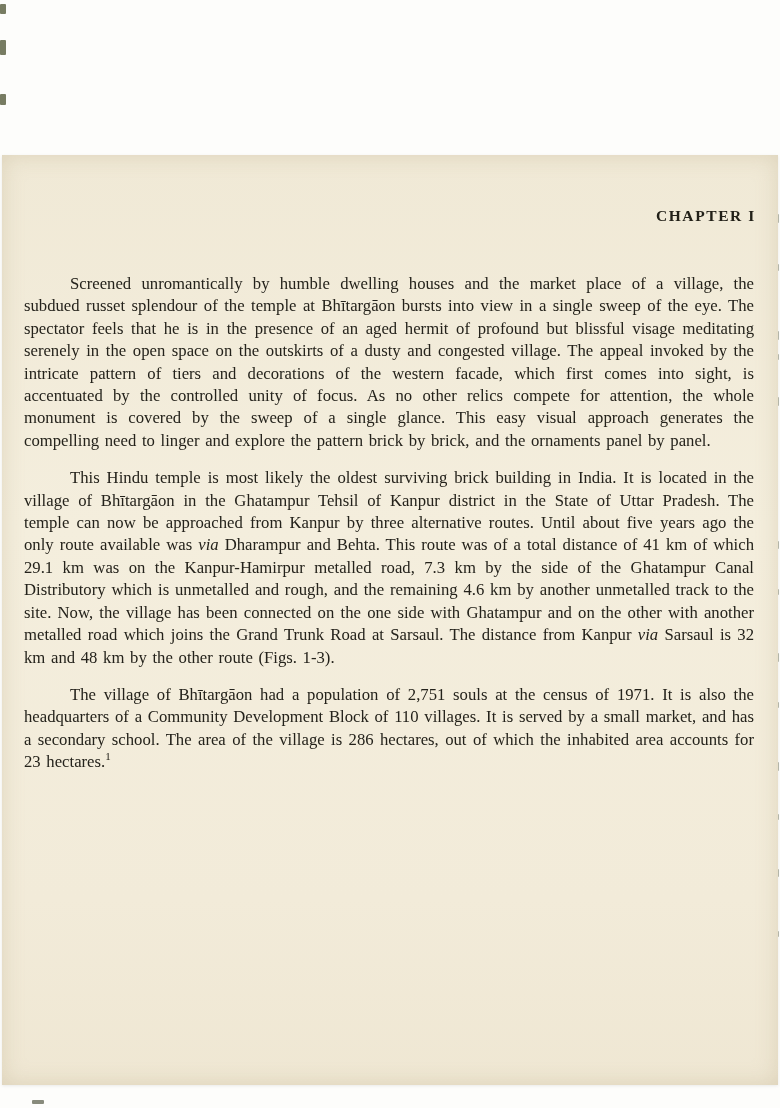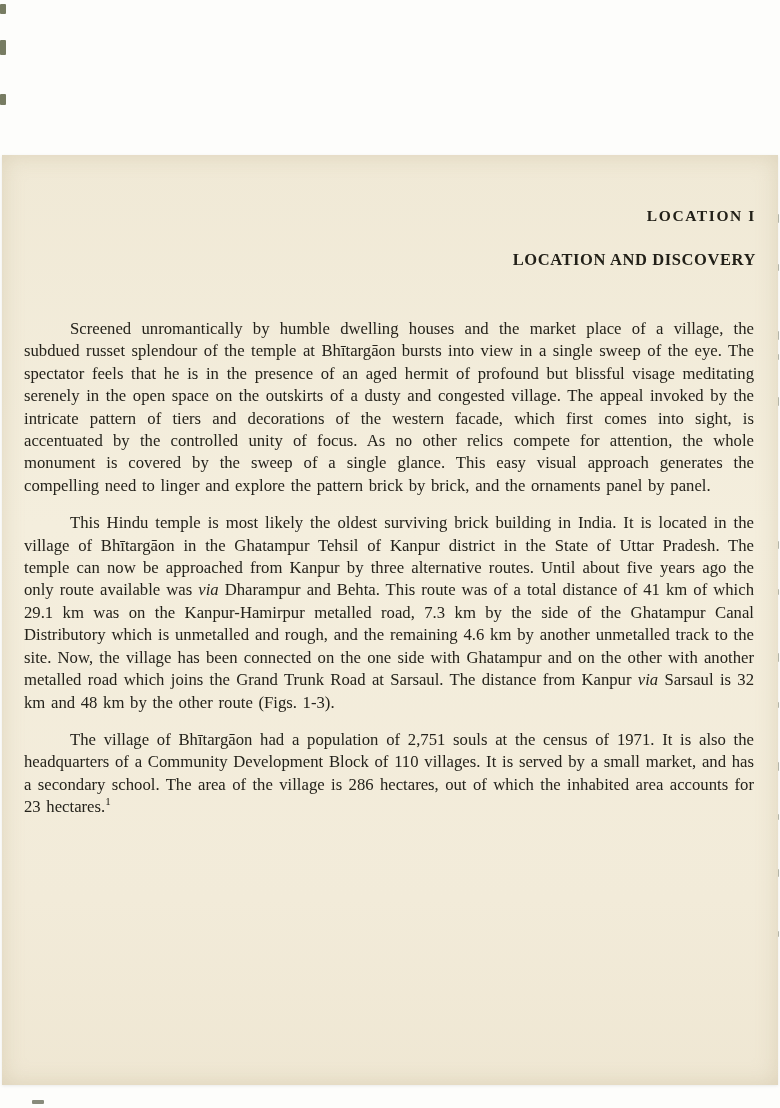--- a/index.html
+++ b/index.html
@@ -86,23 +86,22 @@
 <div class="artifact right" style="top:702px; height:6px;"></div>
 <div class="artifact right" style="top:762px; height:9px;"></div>
 <div class="artifact right" style="top:814px; height:6px;"></div>
 <div class="artifact right" style="top:869px; height:8px;"></div>
 <div class="artifact right" style="top:931px; height:6px;"></div>
 <div class="artifact bottom" style="left:32px; top:1100px; width:12px; height:4px; background:#3a4028;"></div>
 
 <div class="scan-page">
   <div class="content">
 
-    <div class="chapter-heading">LOCATION  I</div>
+    <div class="chapter-heading">CHAPTER  I</div>
 
-    <div class="page-title">LOCATION AND DISCOVERY</div>
 
     <div class="paragraphs">
       <p class="body-para"><span>Screened unromantically by humble dwelling houses and the market place of a village, the subdued russet splendour of the temple at Bhītargāon bursts into view in a single sweep of the eye.  The spectator feels that he is in the presence of an aged hermit of profound but blissful visage meditating serenely in the open space on the outskirts of a dusty and congested village.  The appeal invoked by the intricate pattern of tiers and decorations of the western facade, which first comes into sight, is accentuated by the controlled unity of focus.  As no other relics compete for attention, the whole monument is covered by the sweep of a single glance.  This easy visual approach generates the compelling need to linger and explore the pattern brick by brick, and the ornaments panel by panel.</span></p>
       <p class="body-para"><span>This Hindu temple is most likely the oldest surviving brick building in India.  It is located in the village of Bhītargāon in the Ghatampur Tehsil of Kanpur district in the State of Uttar Pradesh.  The temple can now be approached from Kanpur by three alternative routes.  Until about five years ago the only route available was </span><i>via</i><span> Dharampur and Behta.  This route was of a total distance of 41 km of which 29.1 km was on the Kanpur-Hamirpur metalled road, 7.3 km by the side of the Ghatampur Canal Distributory which is unmetalled and rough, and the remaining 4.6 km by another unmetalled track to the site.  Now, the village has been connected on the one side with Ghatampur and on the other with another metalled road which joins the Grand Trunk Road at Sarsaul.  The distance from Kanpur </span><i>via</i><span> Sarsaul is 32 km and 48 km by the other route (Figs. 1-3).</span></p>
       <p class="body-para"><span>The village of Bhītargāon had a population of 2,751 souls at the census of 1971. It is also the headquarters of a Community Development Block of 110 villages.  It is served by a small market, and has a secondary school.  The area of the village is 286 hectares, out of which the inhabited area accounts for 23 hectares.</span><sup>1</sup></p>
     </div>
 
   </div>
 </div>
 

